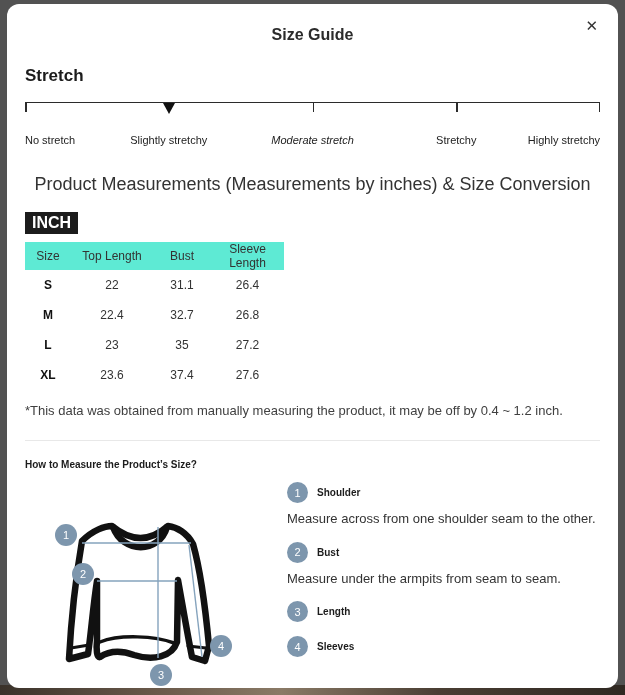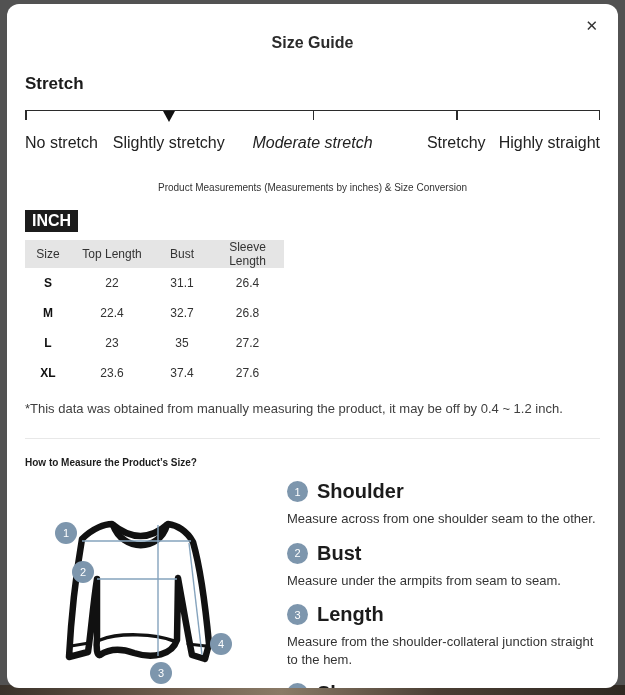--- a/index.html
+++ b/index.html
@@ -20,21 +20,21 @@
     padding:14px 18px 0 18px;
     overflow:hidden;
   }
   .close-btn {
     position:absolute; top:14px; right:20px;
     font-size:15px; line-height:15px; color:#333; cursor:pointer;
     background:none; border:none; font-family:inherit;
   }
   .modal-title {
     text-align:center; font-size:16px; font-weight:bold; color:#2b2b2b;
-    margin-top:16px;
+    margin-top:8px;
   }
   .stretch-heading {
     font-size:17px; font-weight:bold; color:#1c1c1c; margin-top:22px;
   }
   .stretch-scale {
     position:relative; margin-top:16px; height:46px;
   }
   .scale-bar {
     position:relative; height:10px; border-top:1.5px solid #2b2b2b;
   }
@@ -43,33 +43,33 @@
   }
   .stretch-marker {
     position:absolute; top:1px;
     width:0; height:0;
     border-left:6px solid transparent;
     border-right:6px solid transparent;
     border-top:11px solid #111;
     transform:translateX(-50%);
   }
   .stretch-label {
-    position:absolute; top:24px; font-size:16px; color:#222; white-space:nowrap;
+    position:absolute; top:32px; font-size:11px; color:#222; white-space:nowrap;
   }
   .measure-caption {
-    text-align:center; font-size:10px; color:#333; margin-top:26px;
+    text-align:center; font-size:18px; color:#333; margin-top:26px;
   }
   .unit-badge {
     display:inline-block; background:#1c1c1c; color:#fff;
     font-size:16px; font-weight:bold; padding:2px 7px; margin-top:17px;
     border:none; font-family:inherit; cursor:pointer;
   }
   .size-table { margin-top:8px; border-collapse:collapse; }
   .size-table .hdr-cell {
-    background:#e5e5e5; font-size:12px; color:#333; font-weight:normal;
+    background:#5eead4; font-size:12px; color:#333; font-weight:normal;
     height:28px; text-align:center; vertical-align:middle;
   }
   .size-table td {
     font-size:12px; color:#333; height:30px; text-align:center; vertical-align:middle;
   }
   .size-table td.size-cell { font-weight:bold; color:#111; }
   .size-table .c0 { width:46px; }
   .size-table .c1 { width:82px; }
   .size-table .c2 { width:58px; }
   .size-table .c3 { width:73px; }
@@ -80,21 +80,21 @@
   .illus-col { width:262px; flex:0 0 262px; }
   .steps-col { flex:1; padding-top:8px; }
   .step-item { margin-bottom:14px; }
   .step-head { display:flex; align-items:center; margin-bottom:7px; }
   .step-num {
     width:21px; height:21px; border-radius:50%;
     color:#fff; font-size:11px;
     display:flex; align-items:center; justify-content:center;
     margin-right:9px; flex:0 0 21px;
   }
-  .step-title { font-size:20px; font-weight:bold; color:#1c1c1c; }
+  .step-title { font-size:10px; font-weight:bold; color:#1c1c1c; }
   .step-desc { font-size:13px; color:#333; line-height:1.35; }
 </style>
 </head>
 <body>
 
 <div class="backdrop-bottom"></div>
 
 <div class="modal">
 
   <button class="close-btn">✕</button>
@@ -110,21 +110,21 @@
         <div class="scale-tick" style="left: 50%;"></div>
         <div class="scale-tick" style="left: 75%;"></div>
         <div class="scale-tick" style="left: calc(100% - 1.5px);"></div>
       </div>
     <div class="stretch-marker" style="left: 25%;"></div>
     <div id="stretch-labels">
         <span class="stretch-label" style="left: 0px;">No stretch</span>
         <span class="stretch-label" style="left: 25%; transform: translateX(-50%);">Slightly stretchy</span>
         <span class="stretch-label" style="left: 50%; transform: translateX(-50%); font-style: italic;">Moderate stretch</span>
         <span class="stretch-label" style="left: 75%; transform: translateX(-50%);">Stretchy</span>
-        <span class="stretch-label" style="right: 0px;">Highly straight</span>
+        <span class="stretch-label" style="right: 0px;">Highly stretchy</span>
       </div>
   </div>
 
   <div class="measure-caption">Product Measurements (Measurements by inches) &amp; Size Conversion</div>
 
   <button class="unit-badge">INCH</button>
 
   <table class="size-table">
     <thead>
         <tr id="size-table-head">
@@ -228,21 +228,20 @@
             <span class="step-num" style="background: rgb(125, 150, 173);">2</span>
             <span class="step-title">Bust</span>
           </div>
           <div class="step-desc">Measure under the armpits from seam to seam.</div>
         </div>
         <div class="step-item">
           <div class="step-head">
             <span class="step-num" style="background: rgb(125, 150, 173);">3</span>
             <span class="step-title">Length</span>
           </div>
-          <div class="step-desc">Measure from the shoulder-collateral junction straight to the hem.</div>
         </div>
         <div class="step-item">
           <div class="step-head">
             <span class="step-num" style="background: rgb(125, 150, 173);">4</span>
             <span class="step-title">Sleeves</span>
           </div>
         </div>
       </div>
   </div>
 

